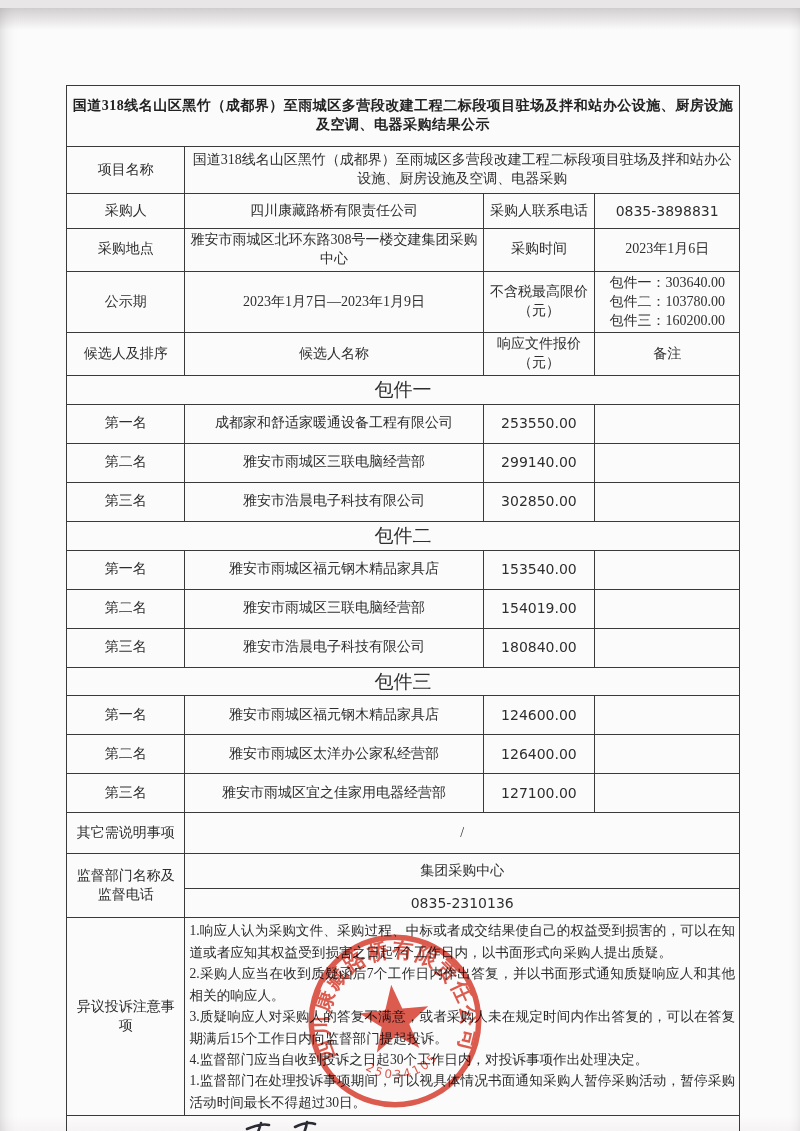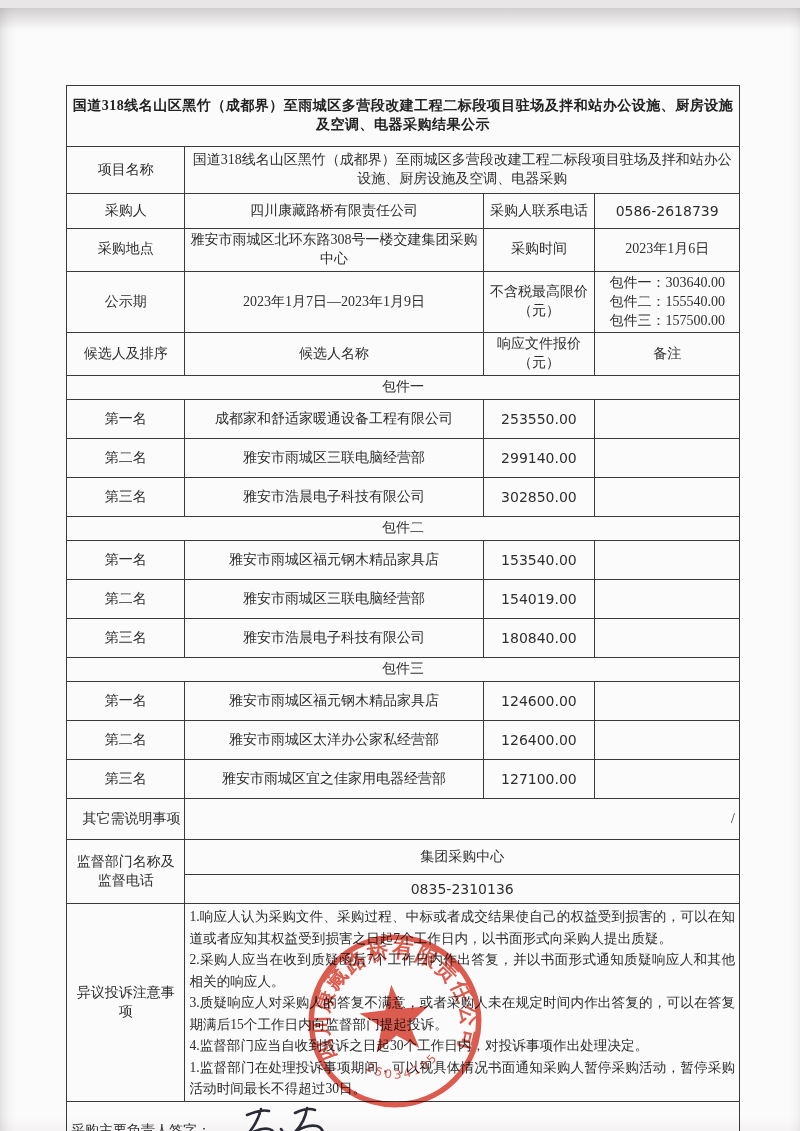--- a/index.html
+++ b/index.html
@@ -42,23 +42,23 @@
   }
   td.lbl{padding:2px 24px;font-size:14px;margin-top:40px;}
   td.lbl-sm{font-size:13px;padding:2px 2px;}
   td.val{font-size:14px;}
   td.val-sm{font-size:13px;padding:2px 8px;}
   tr.r-projname td{height:42px;}
   tr.r-purchaser td{height:30px;}
   tr.r-location td{height:35px;}
   tr.r-period td{height:54px;}
   tr.r-chead td{height:36px;font-size:14px;}
-  tr.r-pkg td{height:21px;font-size:14px;padding:1px;}
+  tr.r-pkg td{height:21px;font-size:19px;padding:1px;}
   tr.r-data td{height:34px;}
-  tr.r-other td{height:36px;text-align:right;}
+  tr.r-other td{height:36px;}
   tr.r-supname td{height:30px;}
   tr.r-supphone td{height:24px;}
   tr.r-sign td{height:54px;}
   .maxprice{font-size:12.5px;text-align:left;padding-left:6px;line-height:1.5;}
   .slash{font-size:16px;}
   .objection-cell{text-align:left;padding:4px 8px 6px 8px;}
   .objection-cell p{
     margin:0;font-size:13.6px;line-height:1.58;color:#2c2c2c;
     text-align:justify;
   }
@@ -95,38 +95,38 @@
 
     <tr class="r-projname">
       <td class="lbl">项目名称</td>
       <td colspan="3" class="val-sm">国道318线名山区黑竹（成都界）至雨城区多营段改建工程二标段项目驻场及拌和站办公设施、厨房设施及空调、电器采购</td>
     </tr>
 
     <tr class="r-purchaser">
       <td class="lbl">采购人</td>
       <td class="val">四川康藏路桥有限责任公司</td>
       <td class="lbl-sm">采购人联系电话</td>
-      <td class="val num-lg">0586-2618739</td>
+      <td class="val num-lg">0835-3898831</td>
     </tr>
 
     <tr class="r-location">
       <td class="lbl">采购地点</td>
       <td class="val-sm">雅安市雨城区北环东路308号一楼交建集团采购中心</td>
       <td class="lbl-sm">采购时间</td>
       <td class="val">2023年1月6日</td>
     </tr>
 
     <tr class="r-period">
       <td class="lbl">公示期</td>
       <td class="val">2023年1月7日—2023年1月9日</td>
       <td class="lbl-sm">不含税最高限价（元）</td>
       <td class="maxprice">
         <div>包件一：303640.00</div>
-        <div>包件二：155540.00</div>
-        <div>包件三：157500.00</div>
+        <div>包件二：103780.00</div>
+        <div>包件三：160200.00</div>
       </td>
     </tr>
 
     <tr class="r-chead">
       <td class="lbl">候选人及排序</td>
       <td>候选人名称</td>
       <td class="lbl-sm">响应文件报价（元）</td>
       <td>备注</td>
     </tr>
 

